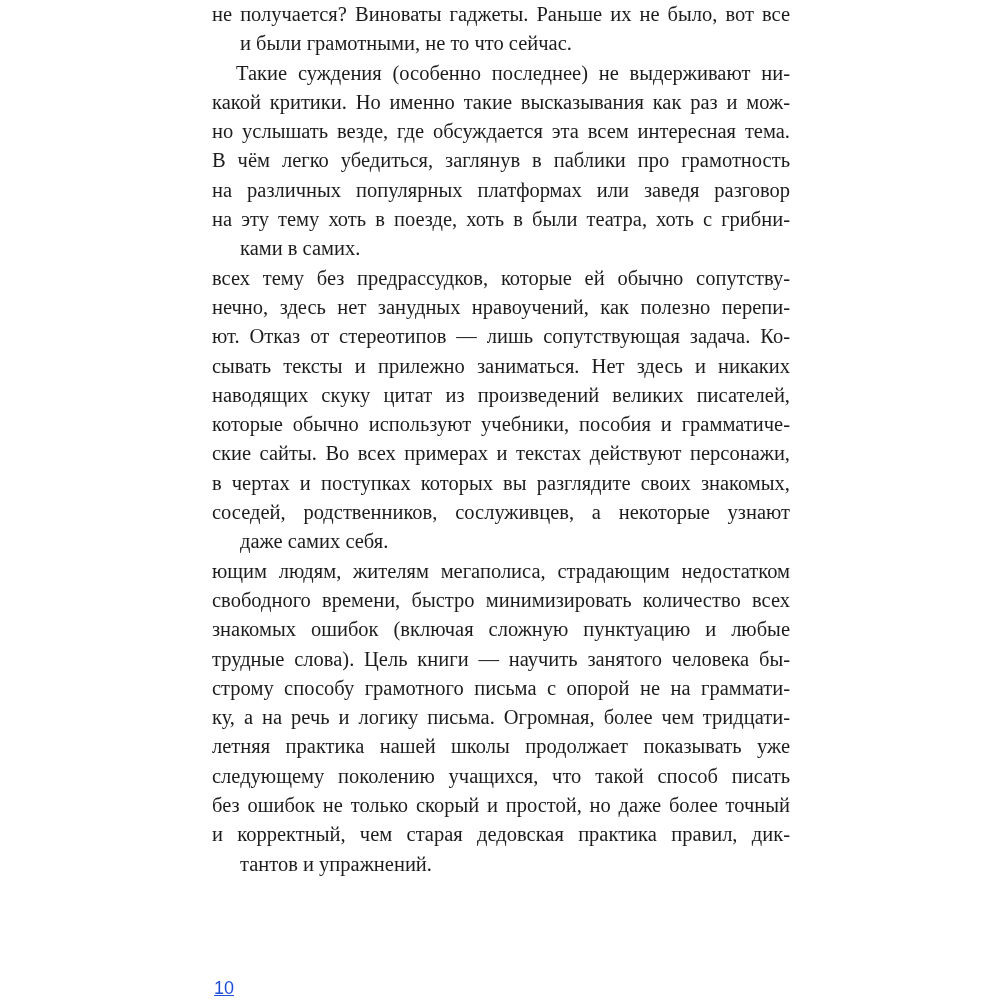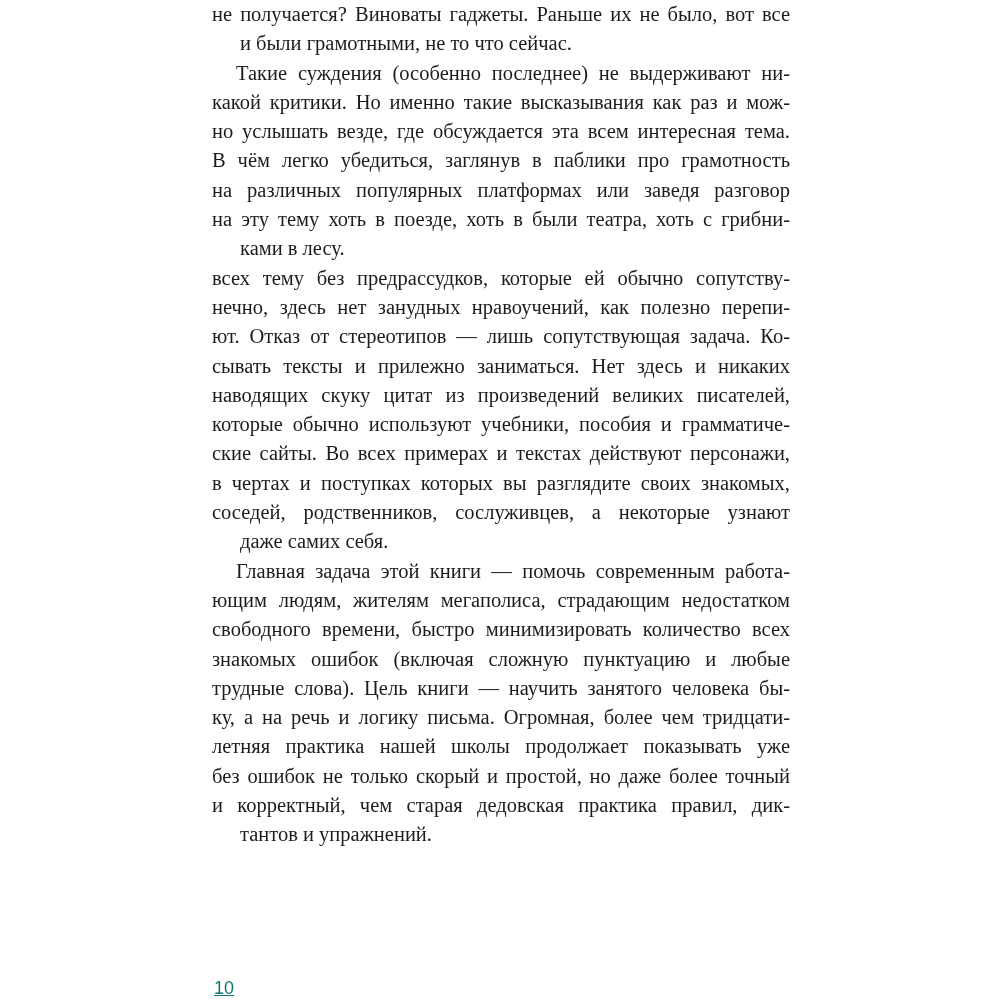--- a/index.html
+++ b/index.html
@@ -60,41 +60,42 @@
         <div class="line">не получается? Виноваты гаджеты. Раньше их не было, вот все</div>
         <div class="line last">и были грамотными, не то что сейчас.</div>
       </div>
       <div class="para">
         <div class="line indent">Такие суждения (особенно последнее) не выдерживают ни-</div>
         <div class="line">какой критики. Но именно такие высказывания как раз и мож-</div>
         <div class="line">но услышать везде, где обсуждается эта всем интересная тема.</div>
         <div class="line">В чём легко убедиться, заглянув в паблики про грамотность</div>
         <div class="line">на различных популярных платформах или заведя разговор</div>
         <div class="line">на эту тему хоть в поезде, хоть в были театра, хоть с грибни-</div>
-        <div class="line last">ками в лесу.</div>
+        <div class="line last">ками в самих.</div>
       </div>
       <div class="para">
         <div class="line">всех тему без предрассудков, которые ей обычно сопутству-</div>
         <div class="line">нечно, здесь нет занудных нравоучений, как полезно перепи-</div>
         <div class="line">ют. Отказ от стереотипов — лишь сопутствующая задача. Ко-</div>
         <div class="line">сывать тексты и прилежно заниматься. Нет здесь и никаких</div>
         <div class="line">наводящих скуку цитат из произведений великих писателей,</div>
         <div class="line">которые обычно используют учебники, пособия и грамматиче-</div>
         <div class="line">ские сайты. Во всех примерах и текстах действуют персонажи,</div>
         <div class="line">в чертах и поступках которых вы разглядите своих знакомых,</div>
         <div class="line">соседей, родственников, сослуживцев, а некоторые узнают</div>
         <div class="line last">даже самих себя.</div>
       </div>
       <div class="para">
-        <div class="line indent">Главная задача этой книги — помочь современным работа-</div>
         <div class="line">ющим людям, жителям мегаполиса, страдающим недостатком</div>
         <div class="line">свободного времени, быстро минимизировать количество всех</div>
         <div class="line">знакомых ошибок (включая сложную пунктуацию и любые</div>
         <div class="line">трудные слова). Цель книги — научить занятого человека бы-</div>
+        <div class="line">строму способу грамотного письма с опорой не на граммати-</div>
         <div class="line">ку, а на речь и логику письма. Огромная, более чем тридцати-</div>
         <div class="line">летняя практика нашей школы продолжает показывать уже</div>
+        <div class="line">следующему поколению учащихся, что такой способ писать</div>
         <div class="line">без ошибок не только скорый и простой, но даже более точный</div>
         <div class="line">и корректный, чем старая дедовская практика правил, дик-</div>
         <div class="line last">тантов и упражнений.</div>
       </div>
     </div>
-  <div class="page-number" style="color: #0f766e; text-decoration: underline;">10</div>
+  <div class="page-number" style="color: #1d4ed8; text-decoration: underline;">10</div>
 </div>
 
 </body></html>

